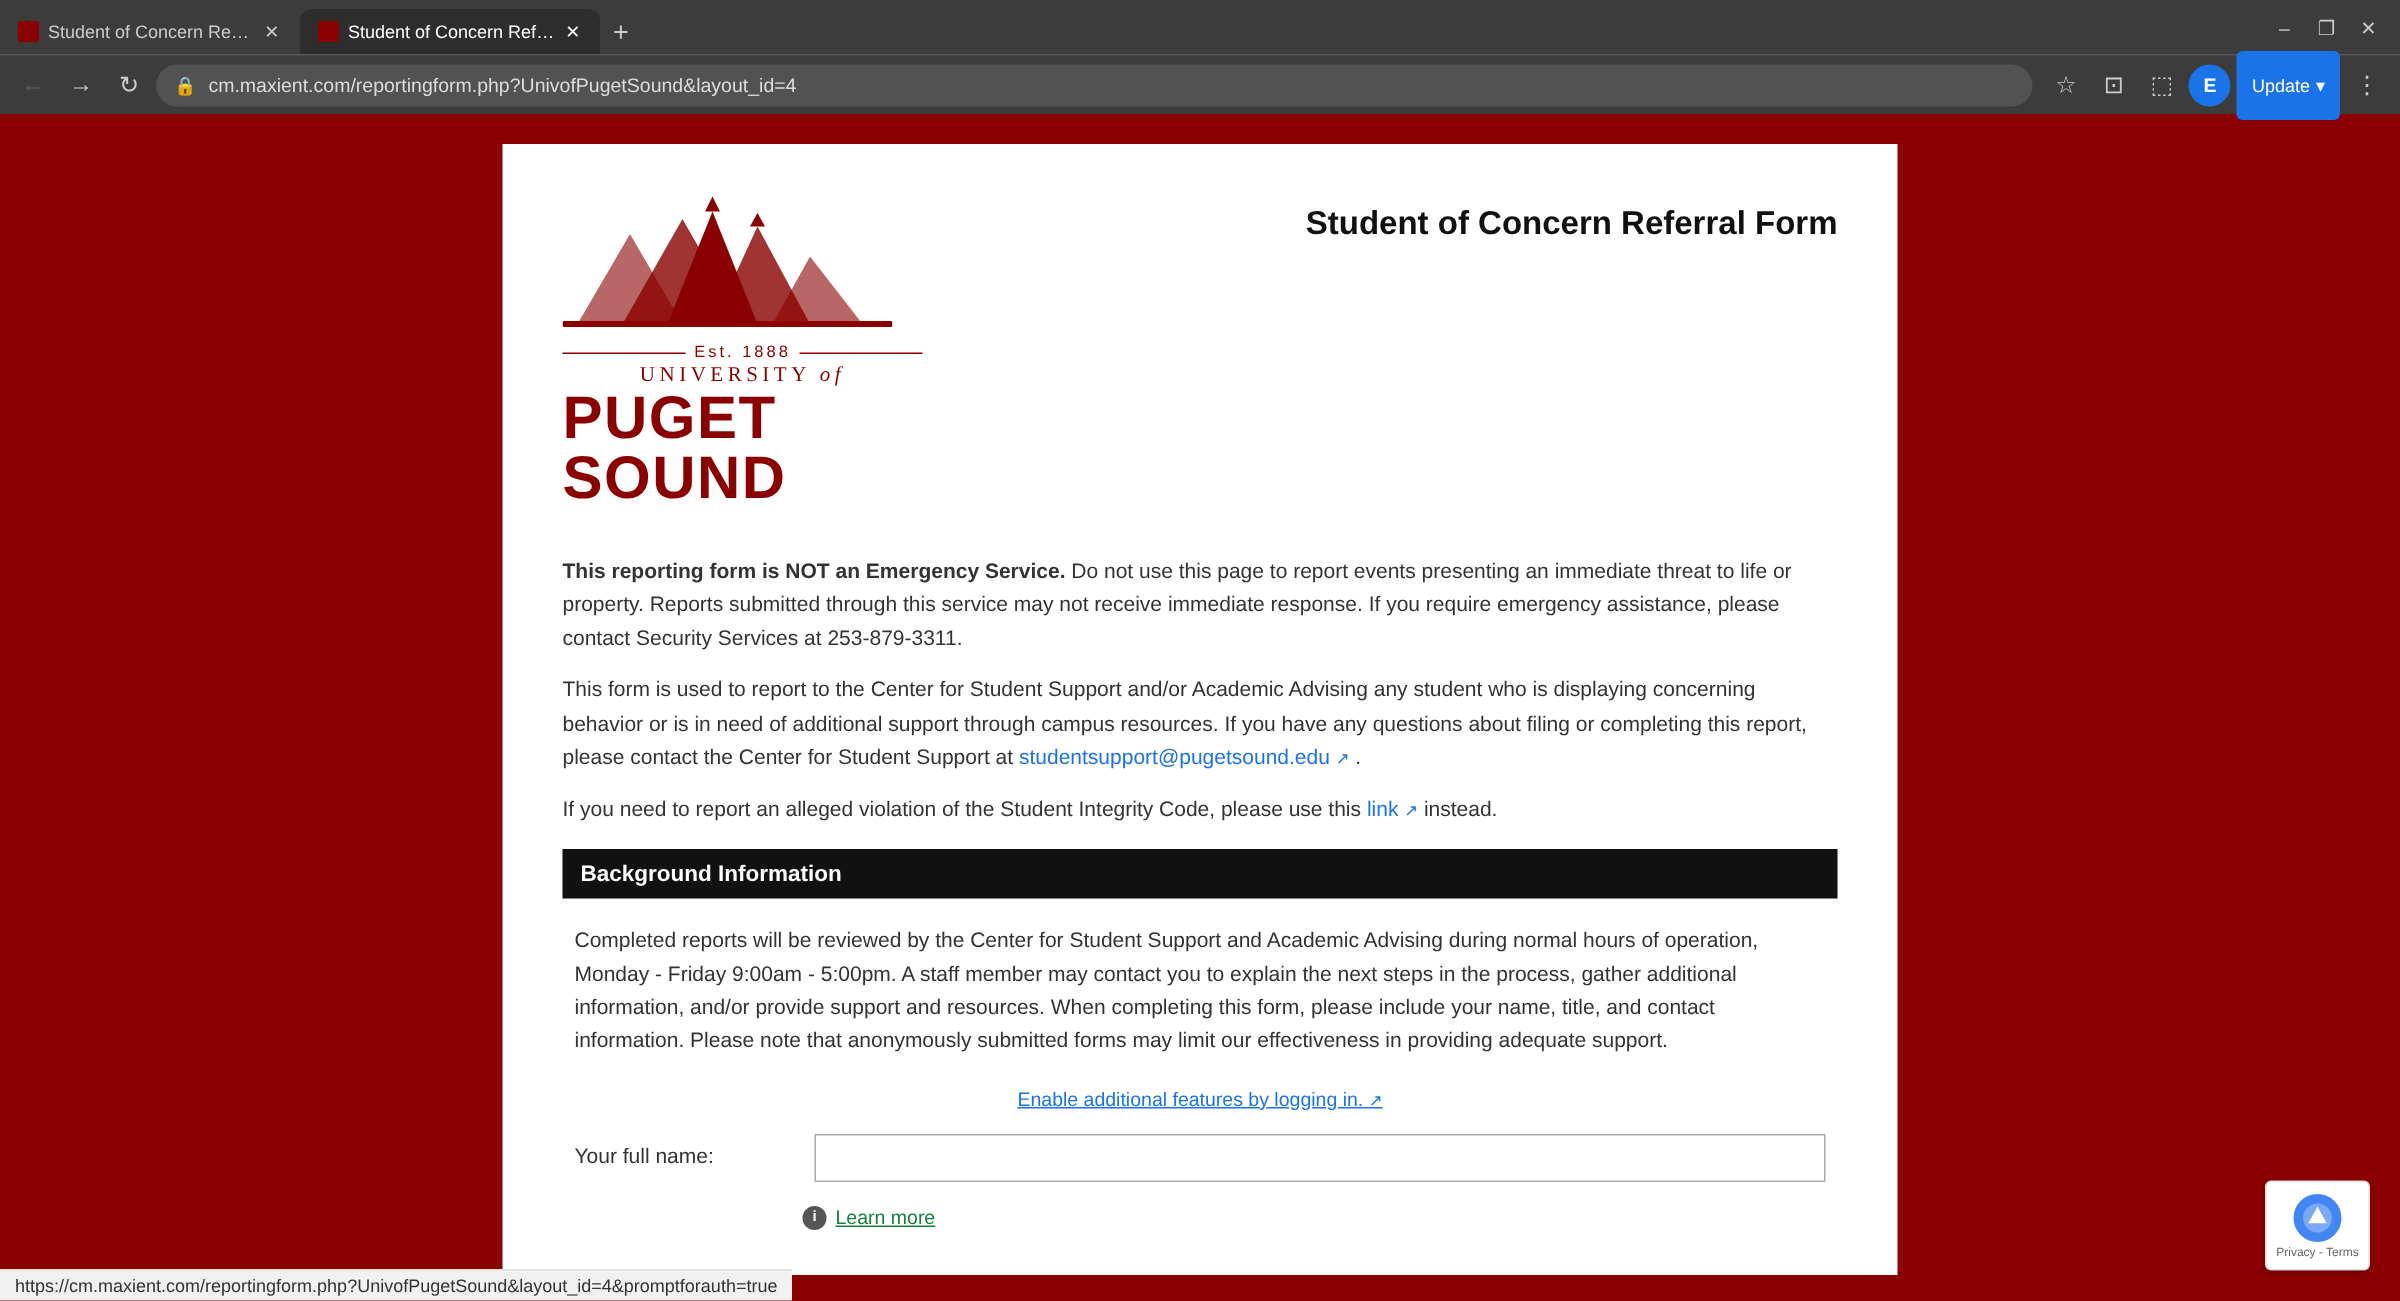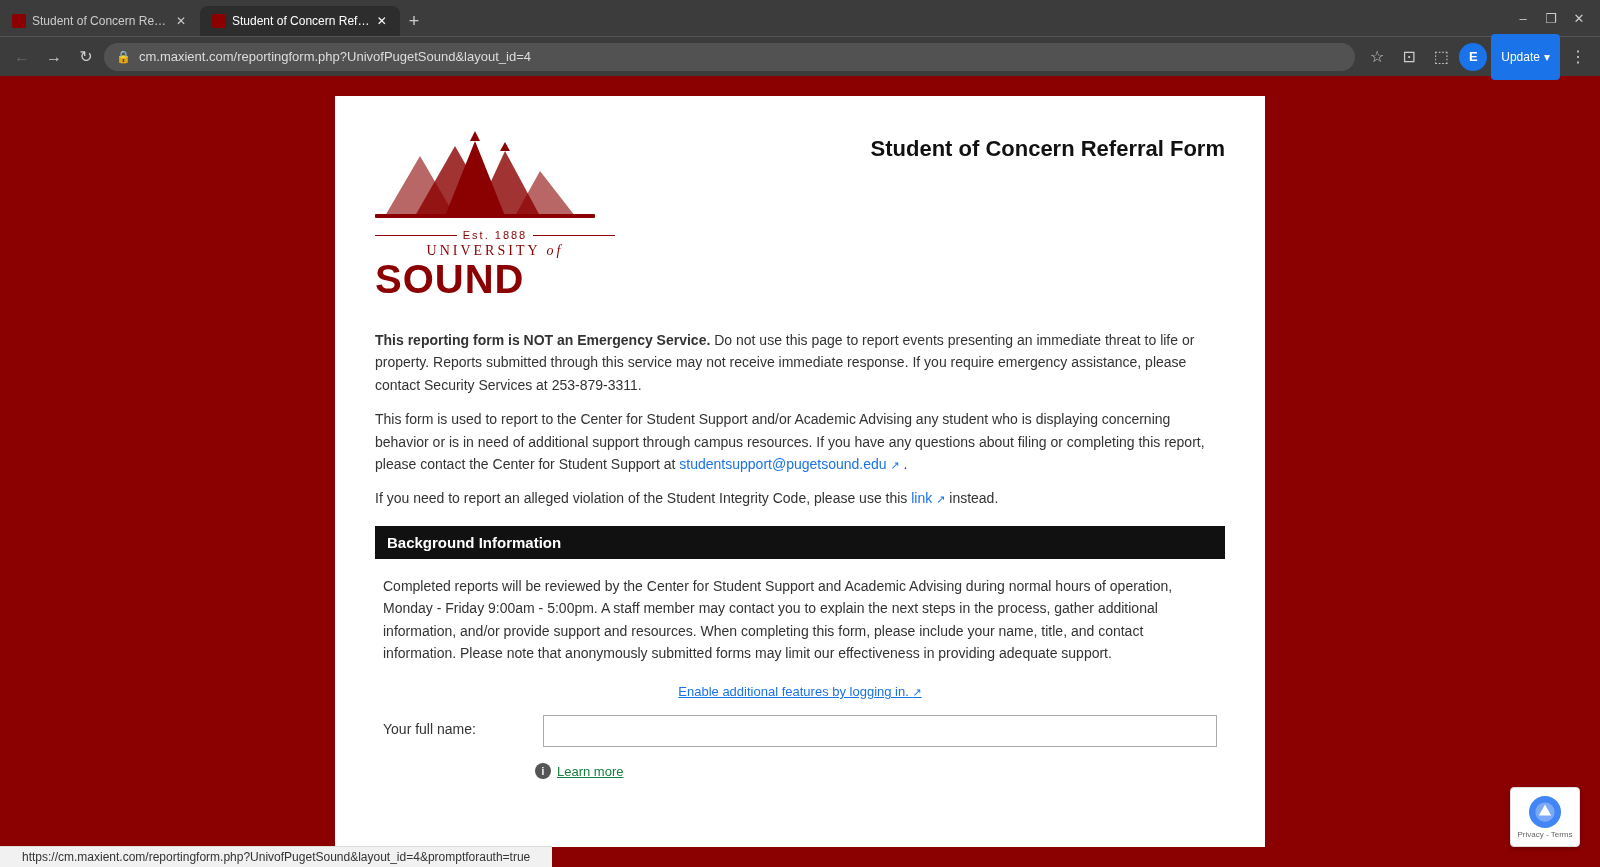--- a/index.html
+++ b/index.html
@@ -335,21 +335,21 @@
       font-size: 13px;
     }
 
     
     .status-bar {
       position: fixed;
       bottom: 0;
       left: 0;
       background: #f1f1f1;
       border-top: 1px solid #ddd;
-      padding: 3px 22px;
+      padding: 3px 10px;
       font-size: 12px;
       color: #333;
       z-index: 100;
     }
 
     
     .recaptcha-badge {
       position: fixed;
       bottom: 20px;
       right: 20px;
@@ -509,20 +509,21 @@
           <span class="est-rule"></span>
           <span>Est. 1888</span>
           <span class="est-rule"></span>
         </div>
         
         <div style="font-size:14px; color:#8B0000; letter-spacing:3px; text-align:center; font-family: serif;">
           <span>UNIVERSITY <em style="">of</em></span>
         </div>
         
         <div class="puget-sound-text">
+          <div>PUGET</div>
           <div>SOUND</div>
         </div>
       </div>
 
       <div class="form-title">Student of Concern Referral Form</div>
     </div>
 
     <div class="warning-section">
       <p>
         <span class="bold-text">This reporting form is NOT an Emergency Service.</span>

